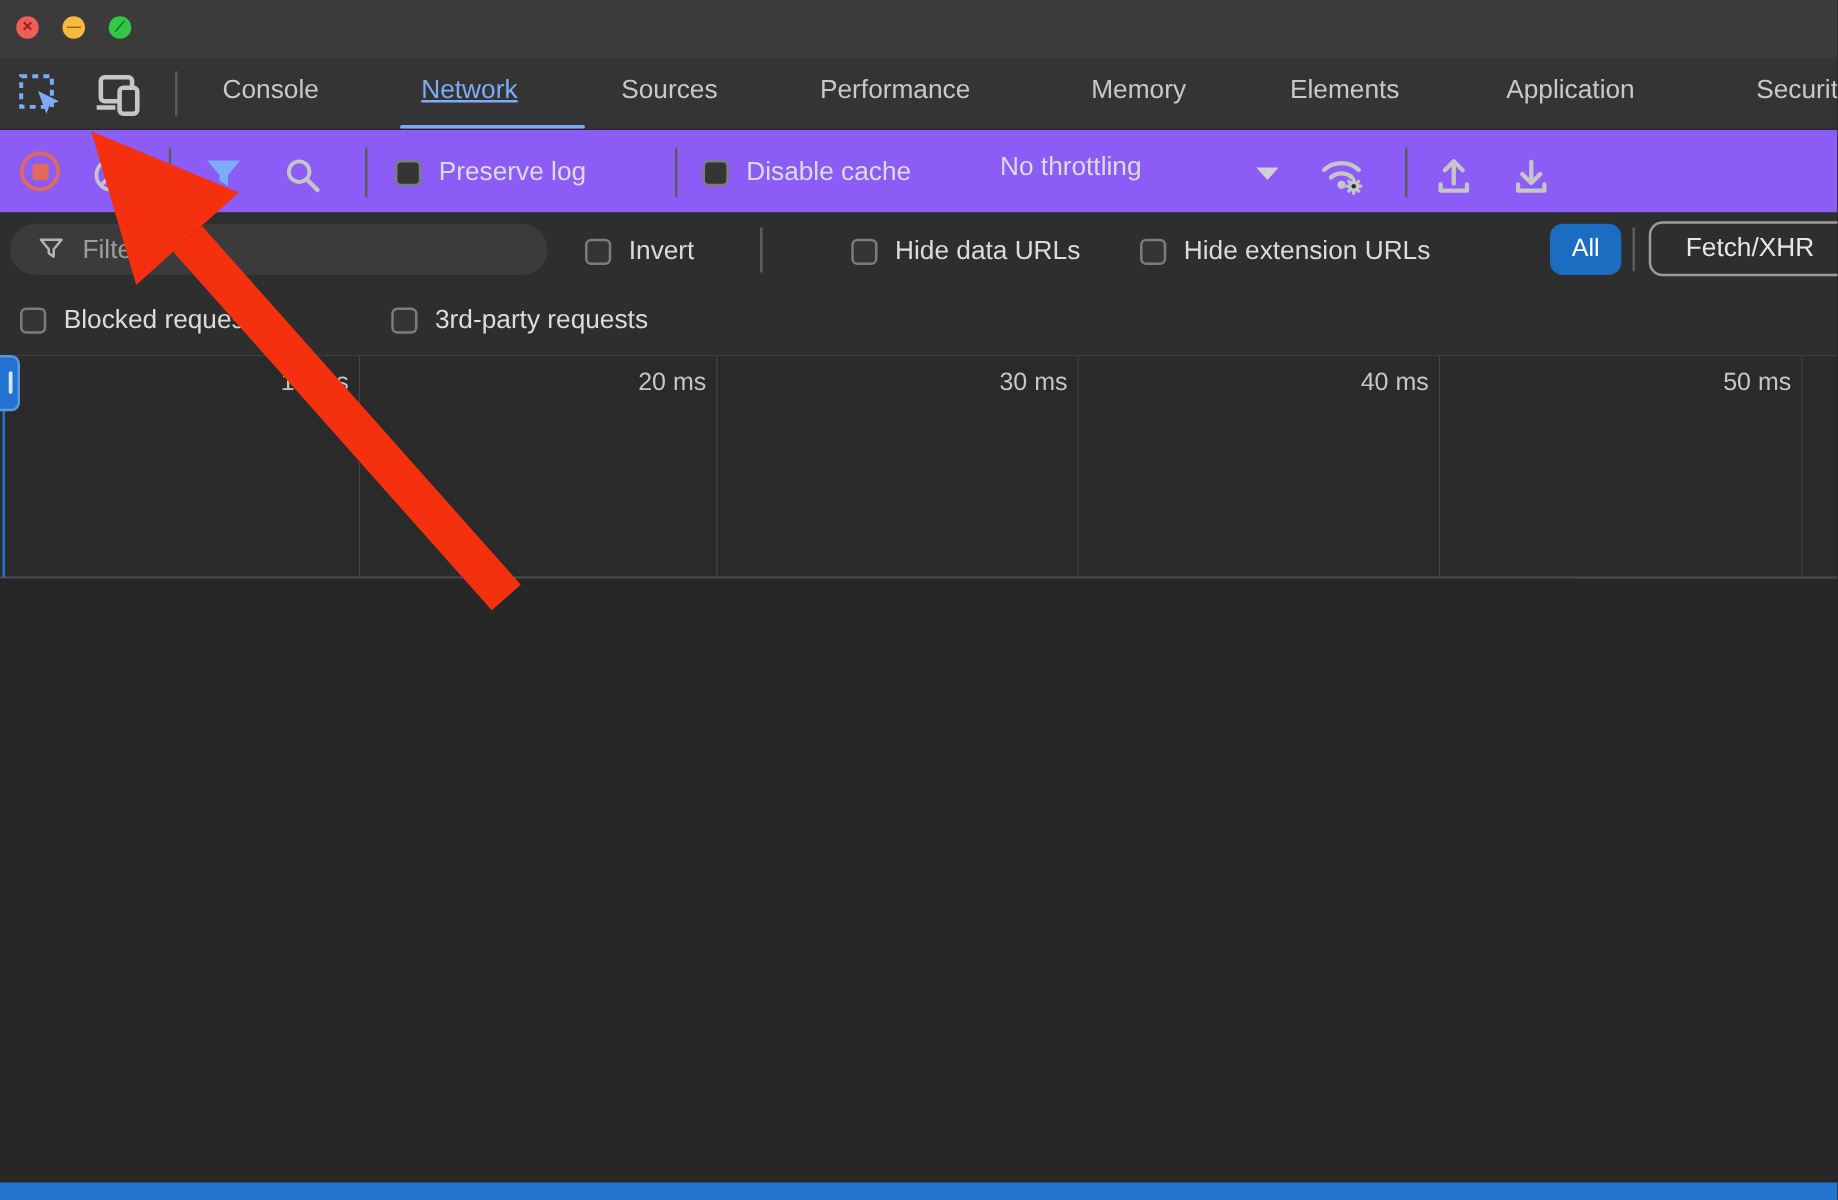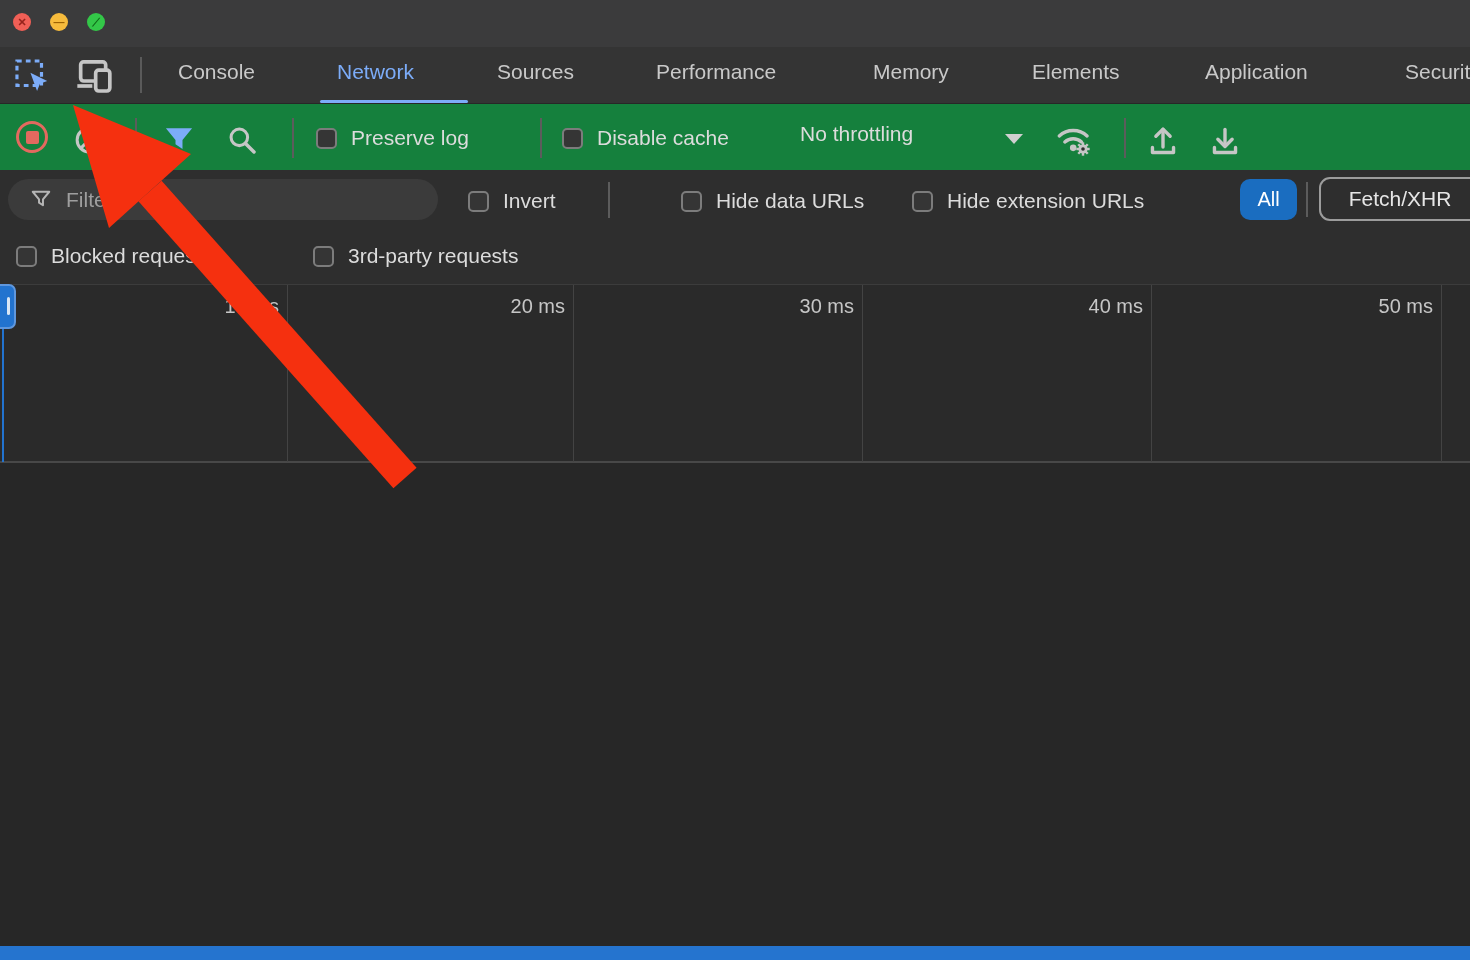--- a/index.html
+++ b/index.html
@@ -19,27 +19,27 @@
   .win-title { position:absolute; left:757px; top:9px; white-space:nowrap;
     font-size:23px; font-weight:600; color:#cfcfcf; letter-spacing:.2px; }
 
   
   .tabbar { position:absolute; left:0; top:47px; width:1470px; height:57px;
     background:#343434; border-bottom:1px solid #272727; overflow:hidden; }
   .icon-btn { position:absolute; top:9px; width:40px; height:40px; display:flex;
     align-items:center; justify-content:center; border-radius:4px; }
   .vsep-tab { position:absolute; left:140px; top:10px; width:2px; height:36px; background:#5a5a5a; }
   .tab { position:absolute; top:13px; font-size:21px; color:#c9c9c9; white-space:nowrap;text-align:right; }
-  .tab.active { color:#7cacf8; }
+  .tab.active { color:#7cacf8;text-decoration:underline; }
   .tab-underline { position:absolute; left:320px; top:53px; width:148px; height:3px;
     background:#7cacf8; border-radius:2px; }
 
   
   .toolbar { position:absolute; left:0; top:104px; width:1470px; height:66px;
-    background:#15803d; }
+    background:#8b5cf6; }
   .vsep { position:absolute; top:14px; width:2px; height:40px; background:#5c5c5c; }
   .tbtn { position:absolute; display:flex; align-items:center; justify-content:center; }
   .rec-outer { width:32px; height:32px; border:3px solid #e3695f; border-radius:50%;
     display:flex; align-items:center; justify-content:center; }
   .rec-inner { width:13px; height:13px; background:#e3695f; border-radius:2px; }
   .cb { position:absolute; display:flex; align-items:center; gap:14px; }
   .cb .box { width:21px; height:21px; border:2px solid #7c7c7c; border-radius:5px;
     background:#353535; flex:none; }
   .cb .lbl { font-size:21px; color:#dcdcdc; white-space:nowrap; }
   .throt { position:absolute; left:800px; top:18px; display:flex; align-items:center; }

